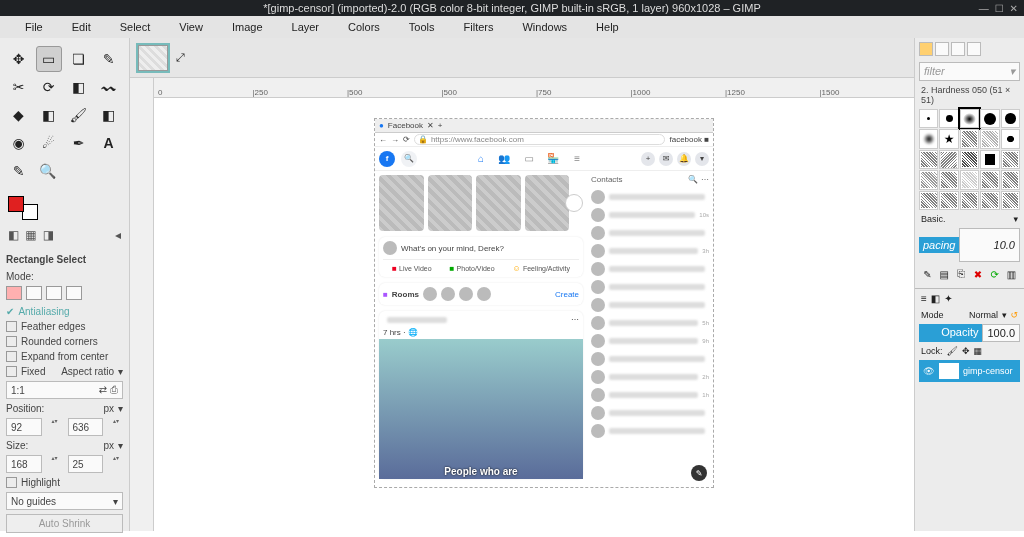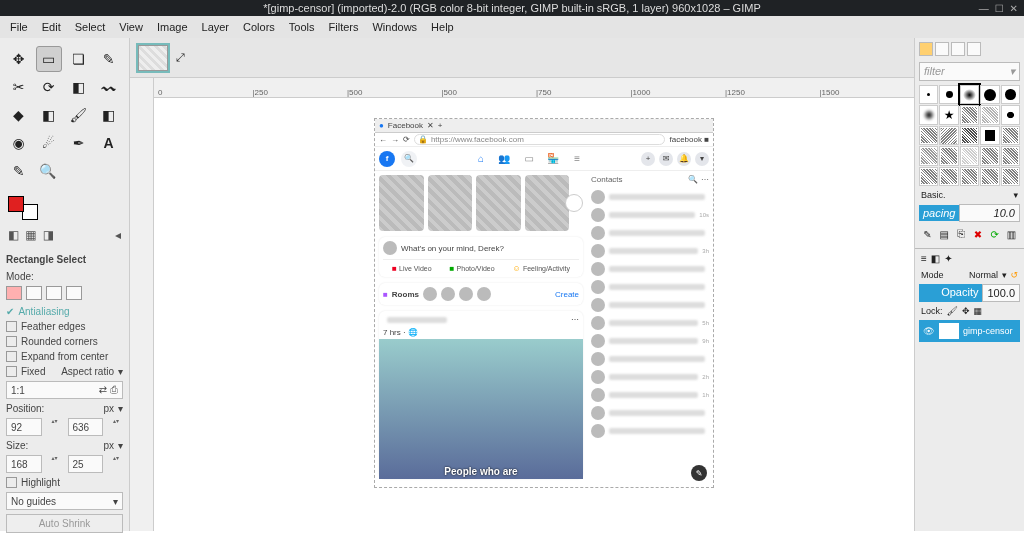--- a/index.html
+++ b/index.html
@@ -1,21 +1,21 @@
 <!DOCTYPE html>
 <html><head>
 <meta charset="utf-8">
 <style>
   * { box-sizing: border-box; margin: 0; padding: 0; font-family: "Helvetica Neue", Arial, sans-serif; }
   body { width: 1024px; height: 537px; overflow: hidden; background: #fff; font-size: 11px; color: #222; }
   .titlebar { height: 16px; background: #1f2225; color: #ddd; display: flex; align-items: center; justify-content: center; font-size: 11px; position: relative; }
   .titlebar .winbtns { position: absolute; right: 6px; top: 3px; display: flex; gap: 6px; }
   .titlebar .winbtns span { color: #aaa; font-size: 10px; }
   .menubar { height: 22px; background: #e4e4e4; display: flex; align-items: center; padding: 0 4px; gap: 2px; font-size: 11px; }
-  .menubar span { padding: 2px 6px; cursor: default; }
+  .menubar span { padding: 2px 6px; cursor: default; margin-left: 15px; }
   .content { display: flex; height: calc(537px - 44px); }
   .left { width: 130px; background: #ececec; display: flex; flex-direction: column; border-right: 1px solid #ccc; }
   .toolbox { display: grid; grid-template-columns: repeat(4, 28px); gap: 2px; padding: 8px 6px; justify-content: center; }
   .tool { width: 26px; height: 26px; display: flex; align-items: center; justify-content: center; font-size: 14px; border: 1px solid transparent; border-radius: 3px; }
   .tool.selected { background: #d0d0d0; border: 1px solid #999; }
   .fgbg { padding: 4px 8px; }
   .fgbg .swatches { position: relative; width: 30px; height: 24px; }
   .fgbg .fg { position: absolute; width: 16px; height: 16px; background: #e02020; border: 1px solid #000; top: 0; left: 0; }
   .fgbg .bg { position: absolute; width: 16px; height: 16px; background: #fff; border: 1px solid #000; bottom: 0; right: 0; }
   .miniicons { display: flex; gap: 6px; padding: 4px 8px; font-size: 12px; color: #555; }
@@ -86,21 +86,21 @@
   .right .brushname { padding:2px 6px; font-size:9px; color:#444; }
   .right .brushes { display:grid; grid-template-columns:repeat(5,1fr); gap:1px; padding:2px 4px; max-height:120px; overflow:hidden; }
   .right .brush { aspect-ratio:1; border:1px solid #ccc; background:#fff; display:flex; align-items:center; justify-content:center; }
   .right .brush .dot { width:60%; height:60%; border-radius:50%; background:#000; }
   .right .brush .soft { width:70%; height:70%; border-radius:50%; background:radial-gradient(#000,#fff 70%); }
   .right .brush .star { color:#000; font-size:12px; }
   .right .brush .noise { width:90%; height:90%; background:repeating-linear-gradient(45deg,#000,#000 1px,#fff 1px,#fff 2px); opacity:0.5; }
   .right .row { display:flex; gap:12px; padding:2px 6px; font-size:9px; }
   .right .spacingbar { display:flex; align-items:center; margin:2px 4px;font-style:italic; }
   .right .spacingbar .lbl { background:#2a9fd6; color:#fff; padding:2px 4px; flex:0 0 auto; }
-  .right .spacingbar .val { flex:1; text-align:right; padding:2px 4px; border:1px solid #bbb; background:#fafafa; }
+  .right .spacingbar .val { flex:1; text-align:right; padding:10px 4px; border:1px solid #bbb; background:#fafafa; }
   .right .iconrow { display:flex; gap:4px; padding:3px 6px; }
   .right .iconrow span { width:14px; height:14px; display:flex; align-items:center; justify-content:center; font-size:10px; }
   .right .section2 { border-top:1px solid #bbb; margin-top:4px; }
   .right .layerhdr { display:flex; gap:4px; padding:4px 6px; font-size:10px; }
   .right .labelrow { display:flex; align-items:center; padding:2px 6px; font-size:9px; gap:4px; }
   .right .opacitybar { display:flex; margin:2px 4px;text-align:right; }
   .right .opacitybar .lbl { background:#2a9fd6; color:#fff; padding:2px 4px; flex:1; }
   .right .opacitybar .val { padding:2px 4px; border:1px solid #bbb; background:#fafafa; }
   .right .layer { display:flex; align-items:center; gap:4px; margin:2px 4px; background:#2a9fd6; color:#fff; padding:3px 4px; font-size:9px; }
   .right .layer .eye { width:12px; }
@@ -430,20 +430,21 @@
     <div class="tabs">
       <span class="sel"></span>
       <span></span>
       <span></span>
       <span></span>
     </div>
     <div class="filter">
         <span>filter</span>
         <span>▾</span>
       </div>
+    <div class="brushname">2. Hardness 050 (51 × 51)</div>
     <div class="brushes">
       <div class="brush">
           <div class="dot" style="width:20%;height:20%"></div>
         </div>
       <div class="brush">
           <div class="dot" style="width:40%;height:40%"></div>
         </div>
       <div class="brush" style="outline:2px solid #000">
           <div class="soft"></div>
         </div>

